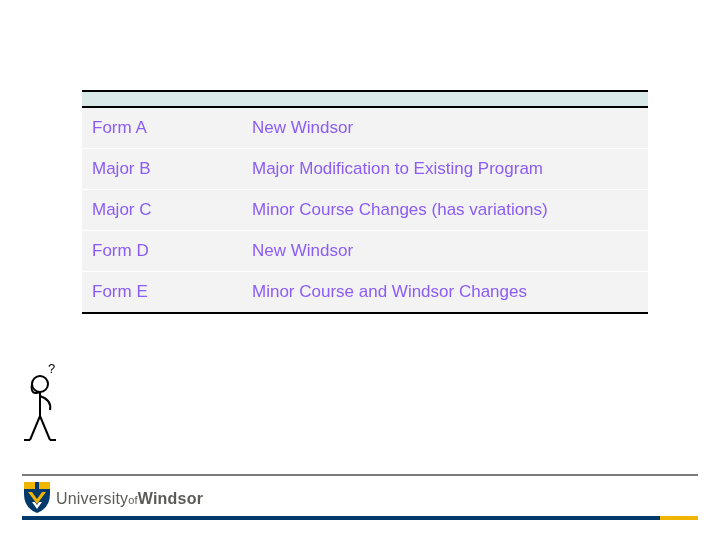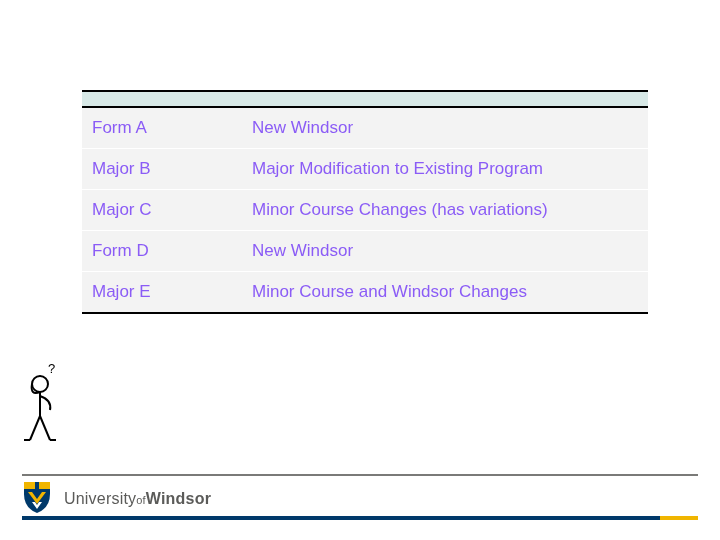--- a/index.html
+++ b/index.html
@@ -98,21 +98,21 @@
     width: 38px;
     height: 4px;
     background: #f0b500;
   }
   .logo-block {
     position: absolute;
     left: 22px;
     top: 6px;
     display: flex;
     align-items: center;
-    gap: 12px;
+    gap: 4px;
   }
   .logo-text {
     font-size: 16px;
     color: #5b5b59;
     letter-spacing: 0.2px;
   }
   .logo-text .uni { font-weight: 400; }
   .logo-text .of  { font-size: 11px; font-weight: 400; }
   .logo-text .win { font-weight: 700; }
 </style>
@@ -137,21 +137,21 @@
     </tr>
     <tr class="body-row">
       <td class="col-form">Major C</td>
       <td class="col-desc">Minor Course Changes (has variations)</td>
     </tr>
     <tr class="body-row">
       <td class="col-form">Form D</td>
       <td class="col-desc">New Windsor</td>
     </tr>
     <tr class="body-row last-row">
-      <td class="col-form">Major E</td>
+      <td class="col-form">Form E</td>
       <td class="col-desc">Minor Course and Windsor Changes</td>
     </tr>
   </tbody>
     </table>
 </div>
 
 <div class="thinker">
   <svg viewBox="0 0 52 82" width="52" height="82">
 
     <text x="30" y="11" font-size="13" font-family="Arial" fill="#000">?</text>

